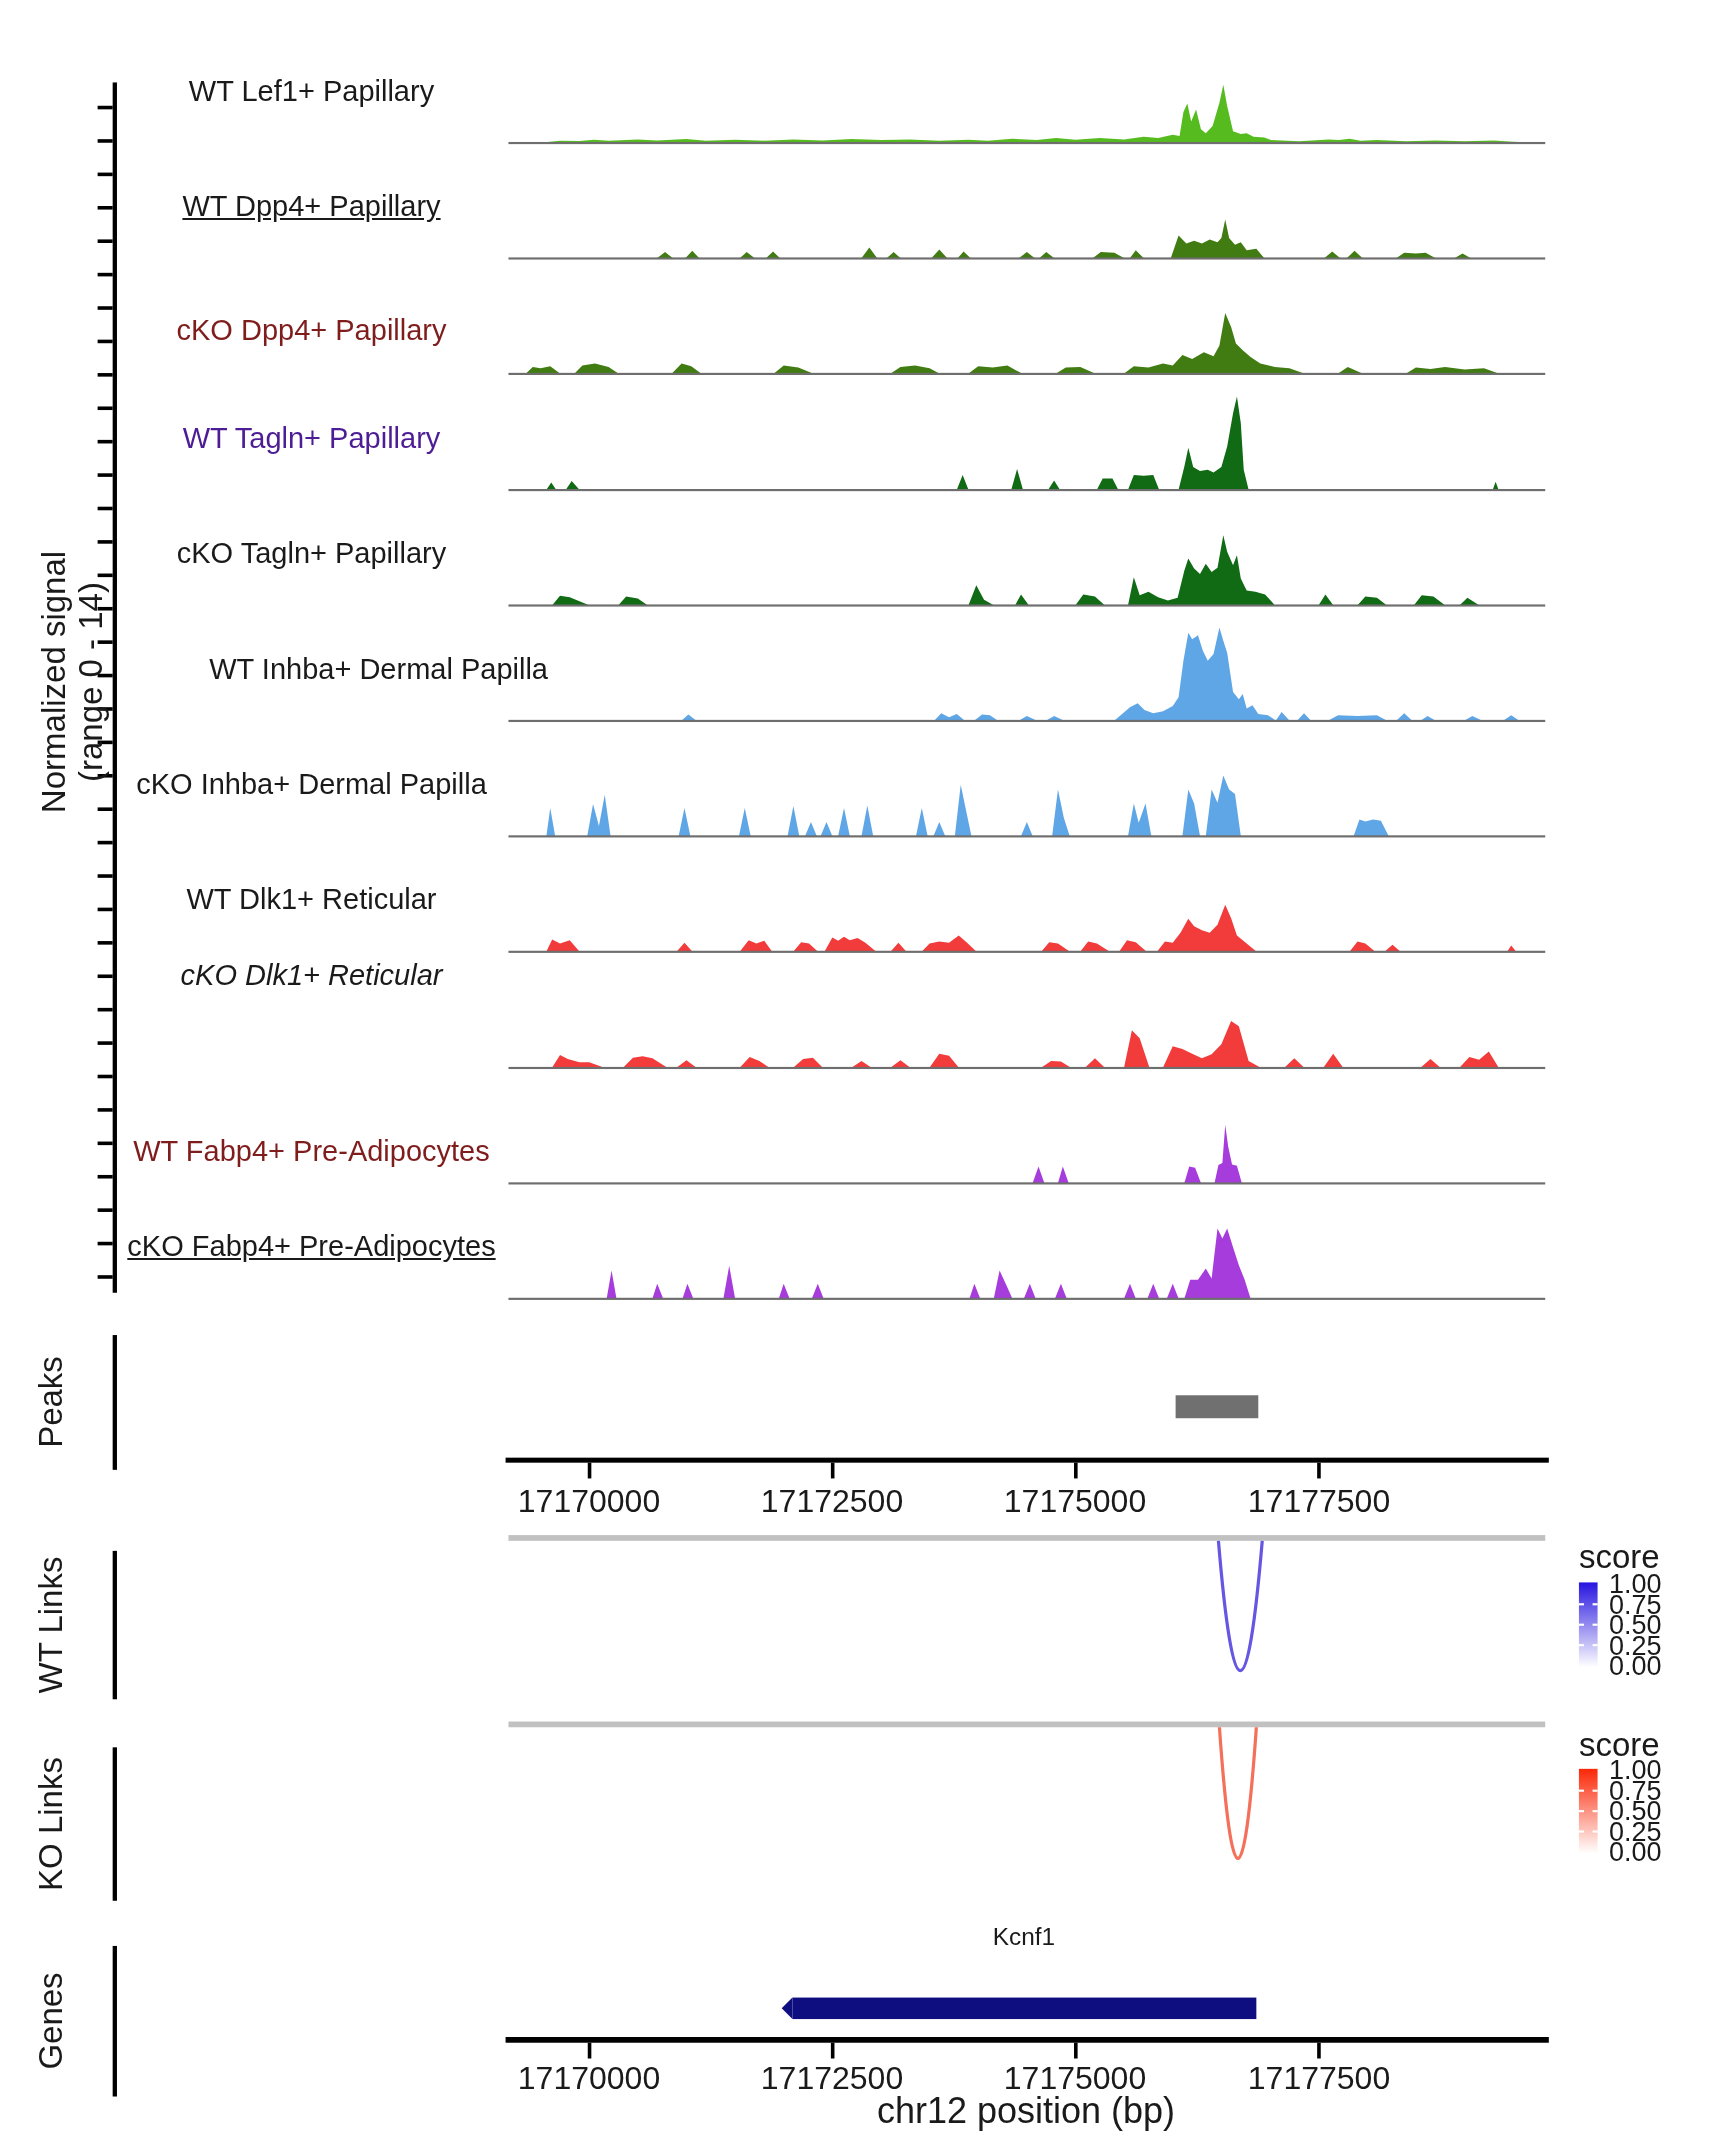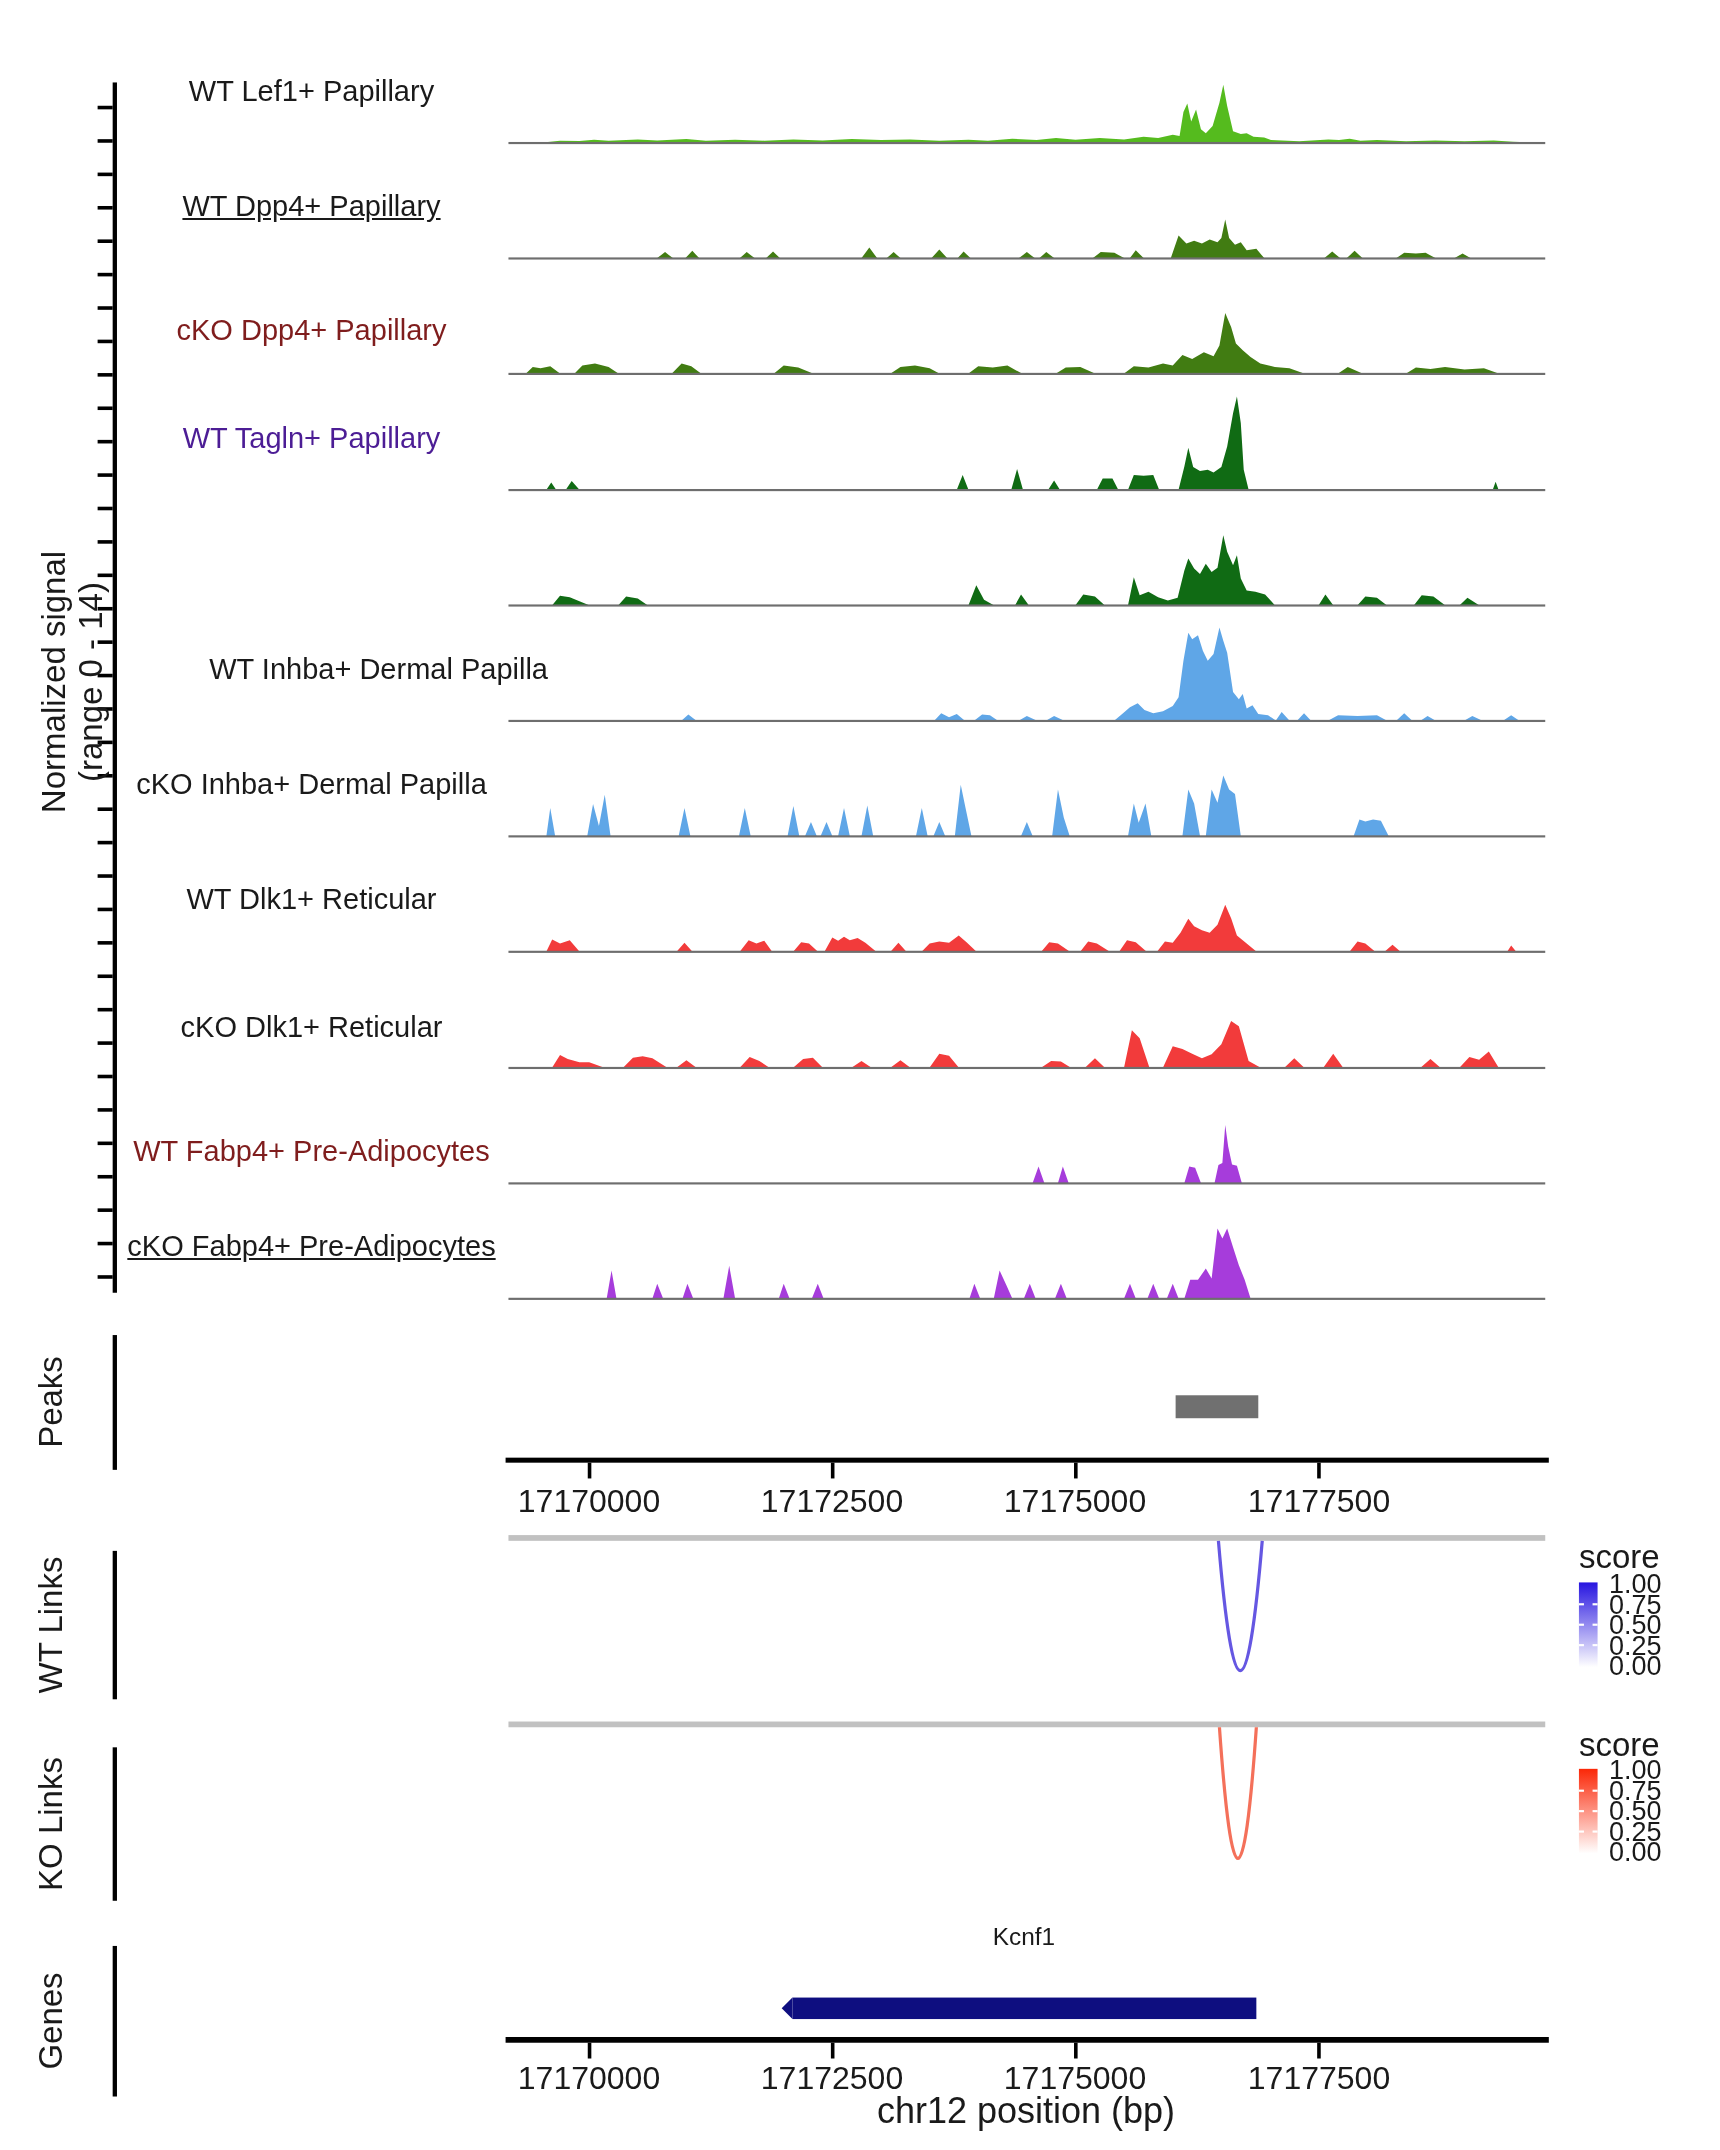--- a/index.html
+++ b/index.html
@@ -130,24 +130,25 @@
     <div class="rot" style="left:50px;top:1824px;">KO Links</div>
     <div class="rot" style="left:50px;top:2021px;">Genes</div>
     <div class="stxt" style="left:1579px;top:1538px;font-size:33px;">score</div>
     <div class="stxt" style="left:1579px;top:1726px;font-size:33px;">score</div>
     <div class="stxt" style="left:809px;top:1923px;width:430px;text-align:center;font-size:24.4px;">Kcnf1</div>
     <div class="stxt" style="left:596px;top:2090px;width:860px;text-align:center;font-size:36px;">chr12 position (bp)</div>
   <div style="position: absolute; color: rgb(26, 26, 26); left: 75px; top: 72px; width: 473px; height: 39px; line-height: 39px; text-align: center; font-size: 29px;">WT Lef1+ Papillary</div>
       <div style="position: absolute; color: rgb(26, 26, 26); left: 75px; top: 187px; width: 473px; height: 39px; line-height: 39px; text-align: center; font-size: 29px; text-decoration: underline;">WT Dpp4+ Papillary</div>
       <div style="position: absolute; color: #7f1d1d; left: 75px; top: 311px; width: 473px; height: 39px; line-height: 39px; text-align: center; font-size: 29px;">cKO Dpp4+ Papillary</div>
       <div style="position: absolute; color: #4c1d95; left: 75px; top: 419px; width: 473px; height: 39px; line-height: 39px; text-align: center; font-size: 29px;">WT Tagln+ Papillary</div>
+      <div style="position: absolute; color: rgb(26, 26, 26); left: 75px; top: 534px; width: 473px; height: 39px; line-height: 39px; text-align: center; font-size: 29px;">cKO Tagln+ Papillary</div>
       <div style="position: absolute; color: rgb(26, 26, 26); left: 75px; top: 650px; width: 473px; height: 39px; line-height: 39px; text-align: right; font-size: 29px;">WT Inhba+ Dermal Papilla</div>
       <div style="position: absolute; color: rgb(26, 26, 26); left: 75px; top: 765px; width: 473px; height: 39px; line-height: 39px; text-align: center; font-size: 29px;">cKO Inhba+ Dermal Papilla</div>
       <div style="position: absolute; color: rgb(26, 26, 26); left: 75px; top: 880px; width: 473px; height: 39px; line-height: 39px; text-align: center; font-size: 29px;">WT Dlk1+ Reticular</div>
-      <div style="position: absolute; color: rgb(26, 26, 26); left: 75px; top: 1008px; width: 473px; height: 39px; line-height: 39px; text-align: center; font-size: 29px;">cKO Dlk1+ Reticular</div>
+      <div style="position: absolute; color: rgb(26, 26, 26); left: 75px; top: 956px; width: 473px; height: 39px; line-height: 39px; text-align: center; font-size: 29px; font-style: italic;">cKO Dlk1+ Reticular</div>
       <div style="position: absolute; color: #7f1d1d; left: 75px; top: 1112px; width: 473px; height: 39px; line-height: 39px; text-align: center; font-size: 29px; margin-top: 20px;">WT Fabp4+ Pre-Adipocytes</div>
       <div style="position: absolute; color: rgb(26, 26, 26); left: 75px; top: 1227px; width: 473px; height: 39px; line-height: 39px; text-align: center; font-size: 29px; text-decoration: underline;">cKO Fabp4+ Pre-Adipocytes</div>
       <div style="position: absolute; color: rgb(26, 26, 26); left: 510px; top: 1483px; width: 158px; text-align: center; font-size: 32px;">17170000</div>
       <div style="position: absolute; color: rgb(26, 26, 26); left: 753px; top: 1483px; width: 158px; text-align: center; font-size: 32px;">17172500</div>
       <div style="position: absolute; color: rgb(26, 26, 26); left: 996px; top: 1483px; width: 158px; text-align: center; font-size: 32px;">17175000</div>
       <div style="position: absolute; color: rgb(26, 26, 26); left: 1240px; top: 1483px; width: 158px; text-align: center; font-size: 32px;">17177500</div>
       <div style="position: absolute; color: rgb(26, 26, 26); left: 1609px; top: 1568px; width: 100px; font-size: 27px; line-height: 32px;">1.00</div>
       <div style="position: absolute; color: rgb(26, 26, 26); left: 1609px; top: 1589px; width: 100px; font-size: 27px; line-height: 32px;">0.75</div>
       <div style="position: absolute; color: rgb(26, 26, 26); left: 1609px; top: 1609px; width: 100px; font-size: 27px; line-height: 32px;">0.50</div>
       <div style="position: absolute; color: rgb(26, 26, 26); left: 1609px; top: 1630px; width: 100px; font-size: 27px; line-height: 32px;">0.25</div>

